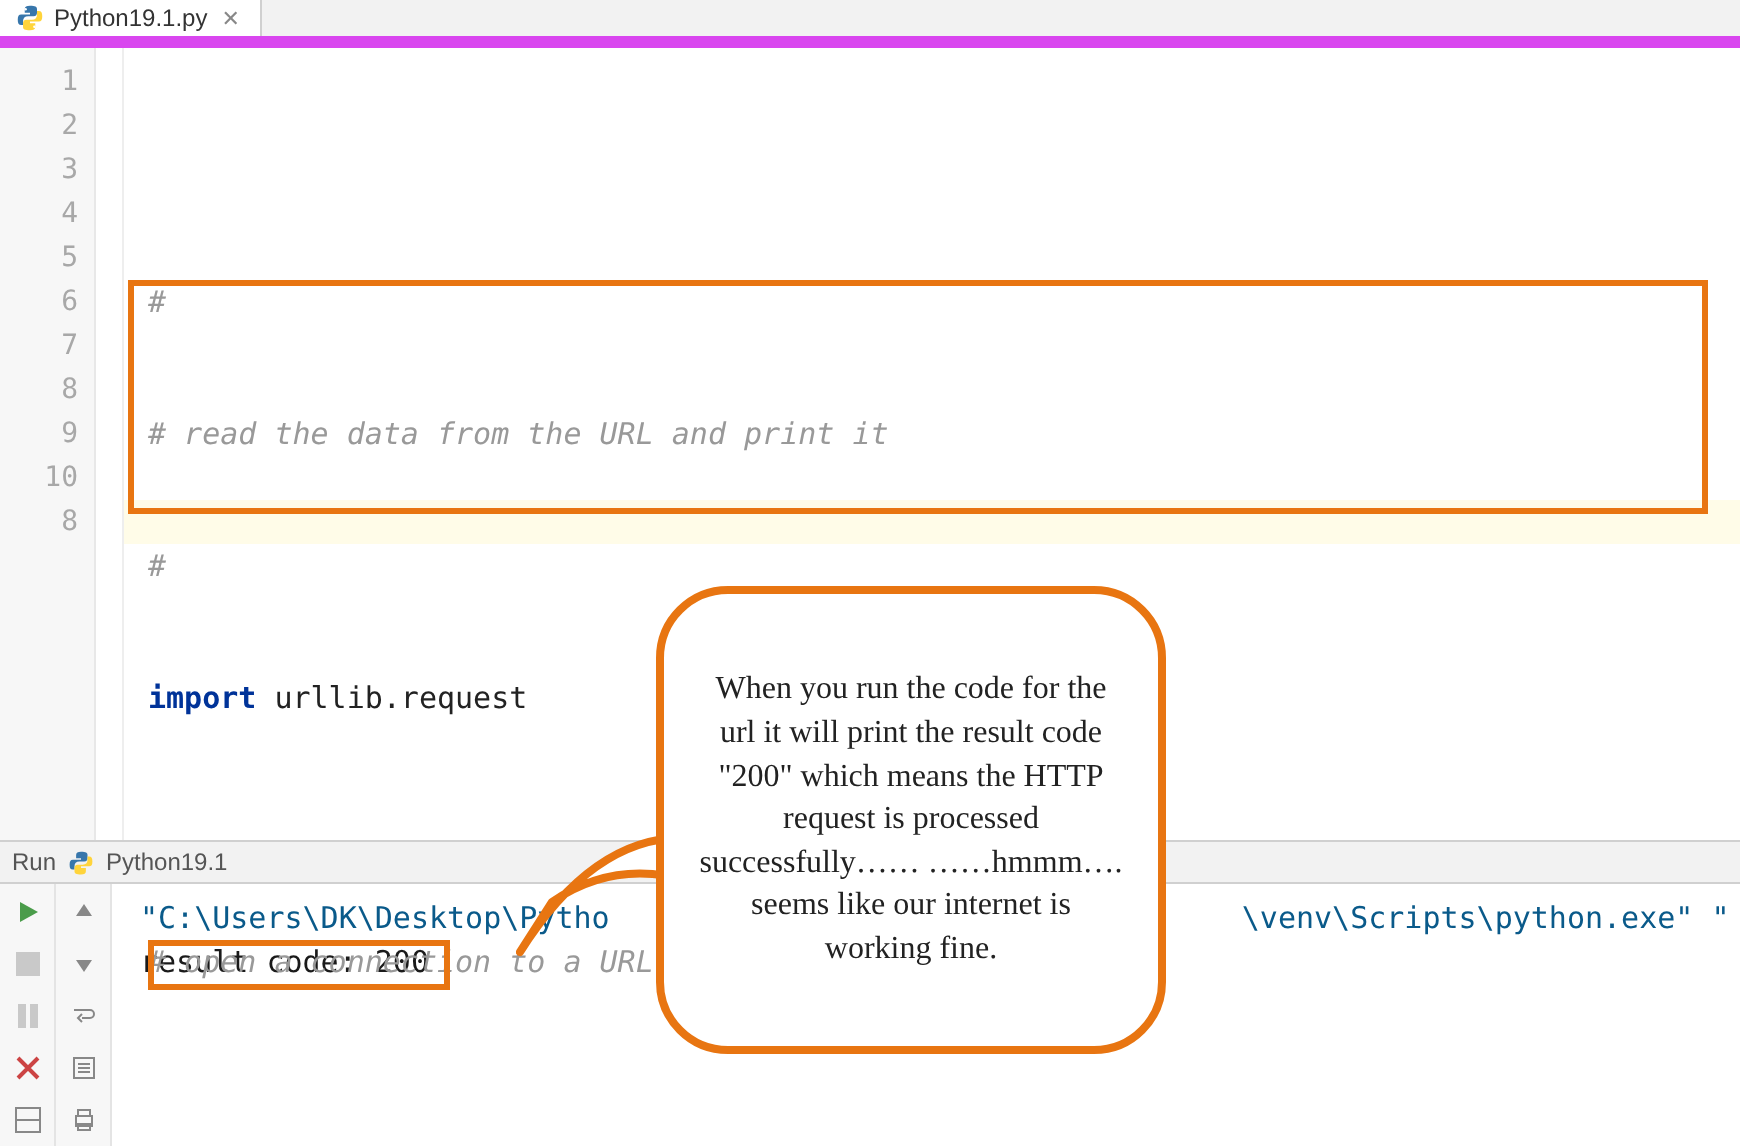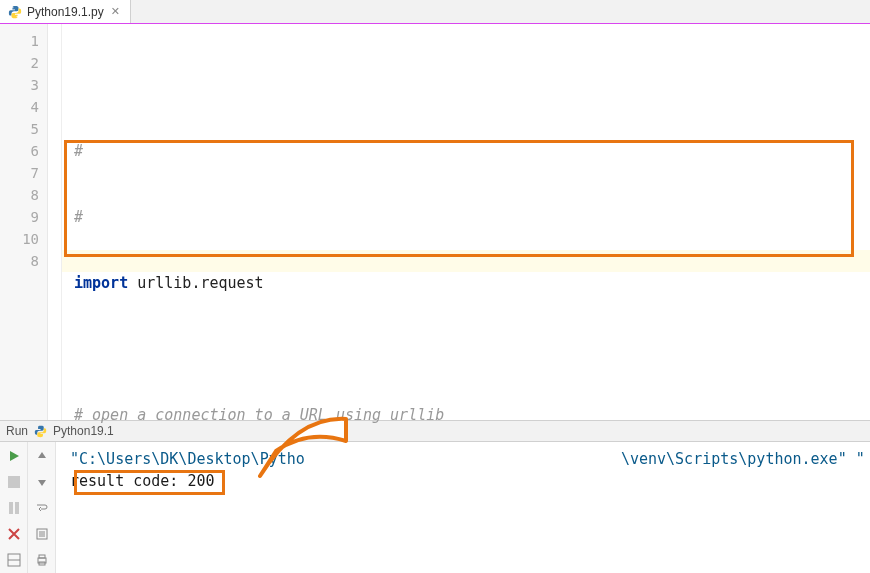--- a/index.html
+++ b/index.html
@@ -8,21 +8,21 @@
   font-size: 12px;
   background: #fff;
   width: 870px;
   height: 573px;
   overflow: hidden;
   position: relative;
 }
 .tab-bar {
   height: 24px;
   background: #f2f2f2;
-  border-bottom: 1px solid #d946ef;
+  border-bottom: 6px solid #d946ef;
   display: flex;
   align-items: stretch;
 }
 .tab {
   display: flex;
   align-items: center;
   padding: 0 8px;
   background: #fff;
   border-right: 1px solid #d0d0d0;
   gap: 5px;
@@ -196,20 +196,21 @@
     <div>8</div>
     <div>9</div>
     <div>10</div>
     <div>8</div>
   </div>
   <div class="fold-col"></div>
   <div class="code">
     <div class="current-line-bg" style="top:226px"></div>
     <div style="position:relative;z-index:2">
       <div class="line"><span class="c-comment">#</span></div>
+      <div class="line"><span class="c-comment"># read the data from the URL and print it</span></div>
       <div class="line"><span class="c-comment">#</span></div>
       <div class="line"><span class="c-keyword">import</span><span> urllib.request</span></div>
       <div class="line"></div>
       <div class="line"><span class="c-comment"># open a connection to a URL using urllib</span></div>
       
       
       
       
     </div>
   </div>
@@ -291,13 +292,16 @@
     <div>result code: 200</div>
     <div style="height:22px"></div>
   </div>
 </div>
 <div class="result-box"></div>
 
 <div class="callout">
   <svg class="callout-tail" viewBox="0 0 90 70">
     <path d="M 88 8 Q 40 5 2 65 L 18 40 Q 50 18 88 30 Z" fill="#fff" stroke="#e87511" stroke-width="4" stroke-linejoin="round"></path>
   </svg>
+  <div class="callout-bubble">
+    <span>When you run the code for the url it will print the result code "200" which means the HTTP request is processed successfully…… ……hmmm…. seems like our internet is working fine.</span>
+  </div>
 </div>
 
 </body></html>

